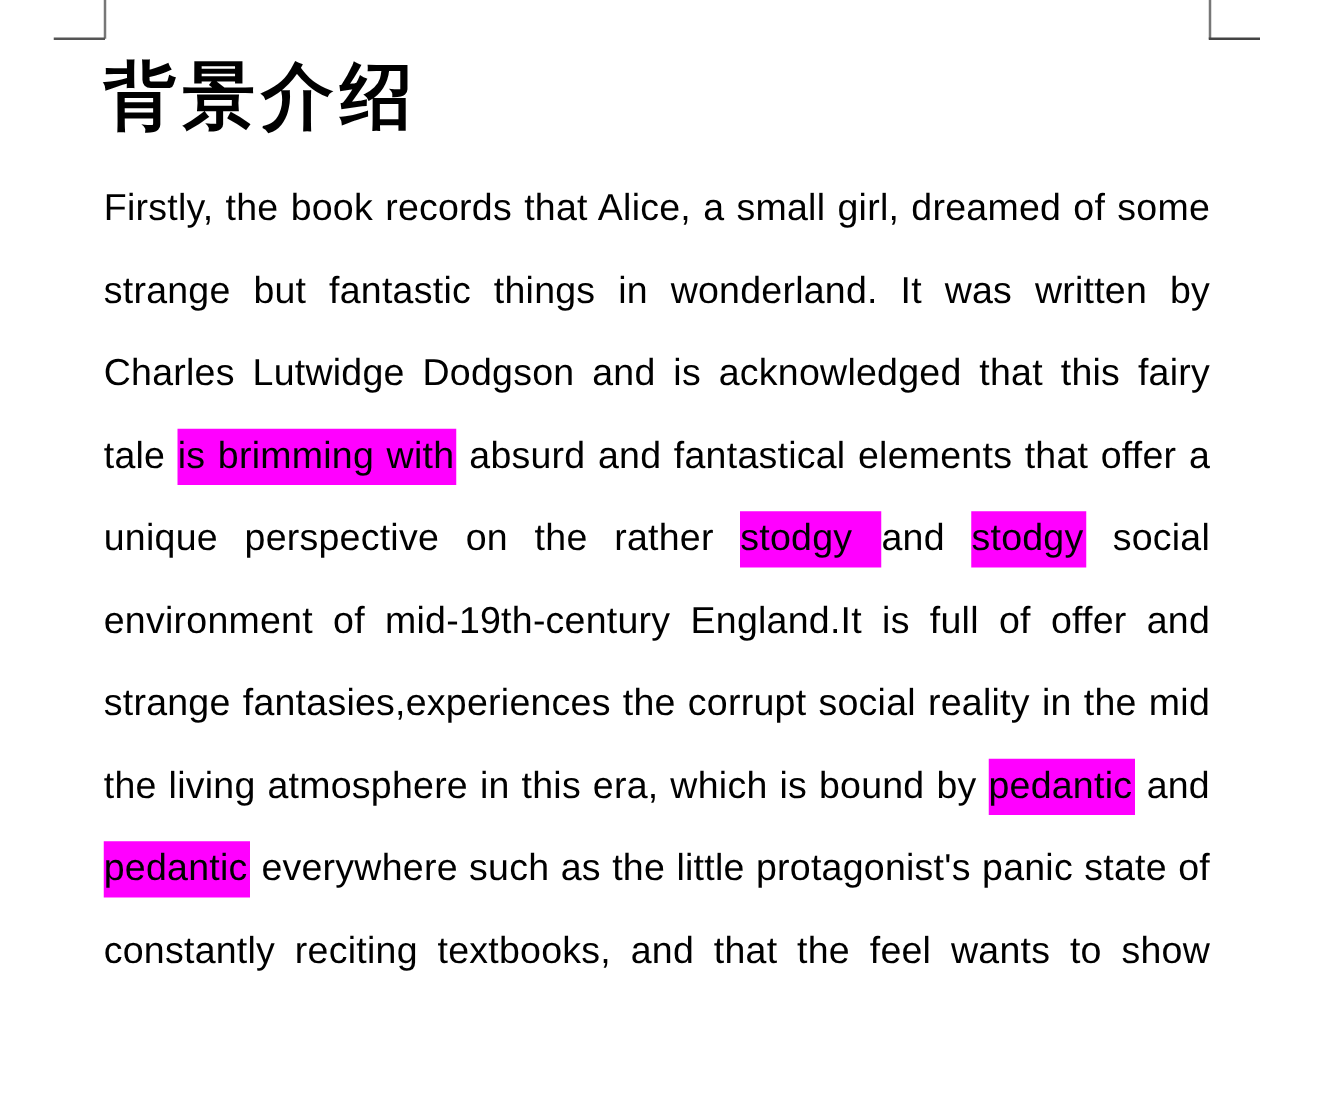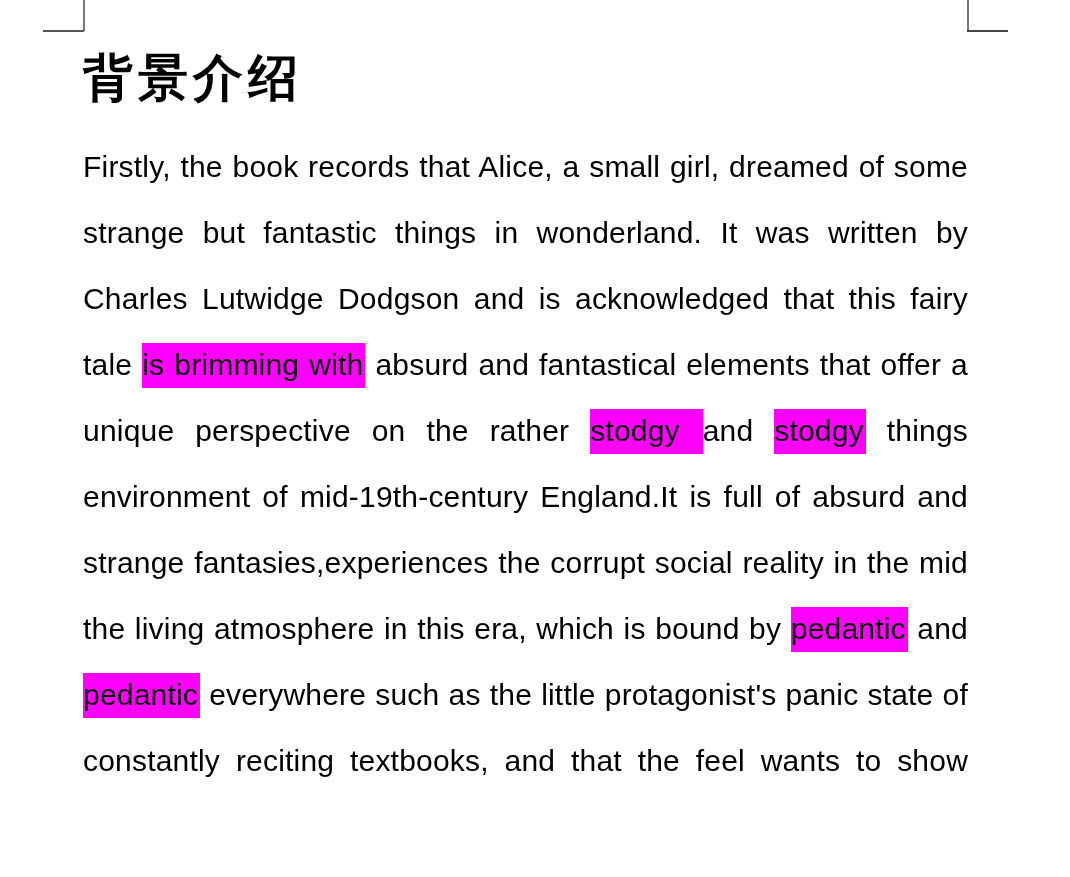--- a/index.html
+++ b/index.html
@@ -29,21 +29,21 @@
   .content {
     position: absolute;
     left: 83px;
     top: 0;
     width: 885px;
   }
   .doc-title {
     margin-top: 42px;
     height: 72px;
     line-height: 72px;
-    font-size: 50px;
+    font-size: 58px;
     font-weight: bold;
     font-family: "Liberation Serif", serif;
     letter-spacing: 5px;
     color: #000000;
     white-space: nowrap;
   }
   .body-text {
     margin-top: 20px;
     font-size: 30px;
     letter-spacing: 0.2px;
@@ -72,22 +72,22 @@
 
   <div class="content">
     <div class="doc-title">背景介绍</div>
 
     <div class="body-text">
 
     <div class="line"><span>Firstly, the book records that Alice, a small girl, dreamed of some</span></div>
         <div class="line"><span>strange but fantastic things in wonderland. It was written by</span></div>
         <div class="line"><span>Charles Lutwidge Dodgson and is acknowledged that this fairy</span></div>
         <div class="line"><span>tale </span><span class="hl">is brimming with</span><span> absurd and fantastical elements that offer a</span></div>
-        <div class="line"><span>unique perspective on the rather </span><span class="hl">stodgy </span><span>and </span><span class="hl">stodgy</span><span> things</span></div>
-        <div class="line"><span>environment of mid-19th-century England.It is full of absurd and</span></div>
+        <div class="line"><span>unique perspective on the rather </span><span class="hl">stodgy </span><span>and </span><span class="hl">stodgy</span><span> social</span></div>
+        <div class="line"><span>environment of mid-19th-century England.It is full of offer and</span></div>
         <div class="line"><span>strange fantasies,experiences the corrupt social reality in the mid</span></div>
         <div class="line"><span>the living atmosphere in this era, which is bound by </span><span class="hl">pedantic</span><span> and</span></div>
         <div class="line"><span class="hl">pedantic</span><span> everywhere such as the little protagonist's panic state of</span></div>
         <div class="line"><span>constantly reciting textbooks, and that the feel wants to show</span></div>
       </div>
   </div>
 
 </div>
 
 </body></html>

